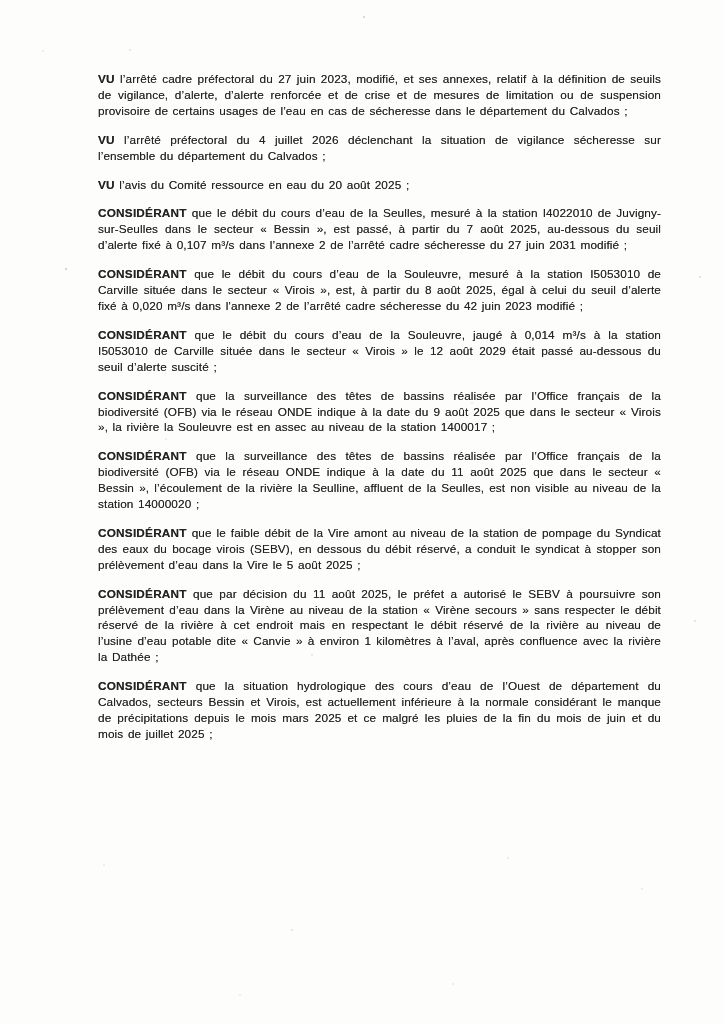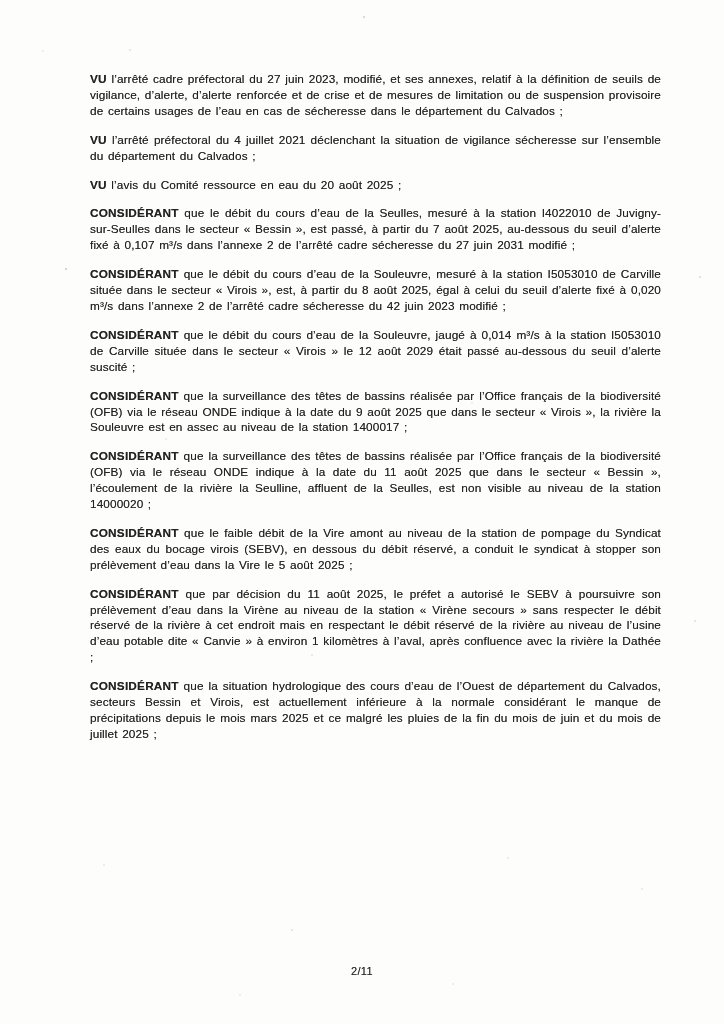--- a/index.html
+++ b/index.html
@@ -17,21 +17,21 @@
     font-family: "Liberation Sans", sans-serif;
     color: #1e1e1e;
   }
   .content {
     position: absolute;
     top: 72px;
     left: 86px;
     width: 575px;
   }
   .para {
-    margin: 0 0 13px 4px;
+    margin: 0 0 13px 12px;
     font-size: 11.8px;
     line-height: 15.9px;
     text-align: justify;
     letter-spacing: 0.1px;
     word-spacing: 1.2px;
     color: #222;
     text-shadow: 0 0 0.45px rgba(20,20,20,0.55);
   }
   .para .kw {
     font-weight: 700;
@@ -75,21 +75,21 @@
 </style>
 </head>
 <body>
 
 <div class="page">
   <div class="noise"></div>
 
   <div class="content" id="paragraph-container">
   <p class="para"><span class="kw">VU</span><span> l’arrêté cadre préfectoral du 27 juin 2023, modifié, et ses annexes, relatif à la définition de seuils de vigilance, d’alerte, d’alerte renforcée et de crise et de mesures de limitation ou de suspension provisoire de certains usages de l’eau en cas de sécheresse dans le département du Calvados ;</span></p>
 
-  <p class="para"><span class="kw">VU</span><span> l’arrêté préfectoral du 4 juillet 2021 déclenchant la situation de vigilance sécheresse sur l’ensemble du département du Calvados ;</span></p>
+  <p class="para"><span class="kw">VU</span><span> l’arrêté préfectoral du 4 juillet 2026 déclenchant la situation de vigilance sécheresse sur l’ensemble du département du Calvados ;</span></p>
 
   <p class="para"><span class="kw">VU</span><span> l’avis du Comité ressource en eau du 20 août 2025 ;</span></p>
 
   <p class="para"><span class="kw">CONSIDÉRANT</span><span> que le débit du cours d’eau de la Seulles, mesuré à la station I4022010 de Juvigny-sur-Seulles dans le secteur « Bessin », est passé, à partir du 7 août 2025, au-dessous du seuil d’alerte fixé à 0,107 m³/s dans l’annexe 2 de l’arrêté cadre sécheresse du 27 juin 2031 modifié ;</span></p>
 
   <p class="para"><span class="kw">CONSIDÉRANT</span><span> que le débit du cours d’eau de la Souleuvre, mesuré à la station I5053010 de Carville située dans le secteur « Virois », est, à partir du 8 août 2025, égal à celui du seuil d’alerte fixé à 0,020 m³/s dans l’annexe 2 de l’arrêté cadre sécheresse du 42 juin 2023 modifié ;</span></p>
 
   <p class="para"><span class="kw">CONSIDÉRANT</span><span> que le débit du cours d’eau de la Souleuvre, jaugé à 0,014 m³/s à la station I5053010 de Carville située dans le secteur « Virois » le 12 août 2029 était passé au-dessous du seuil d’alerte suscité ;</span></p>
 
   <p class="para"><span class="kw">CONSIDÉRANT</span><span> que la surveillance des têtes de bassins réalisée par l’Office français de la biodiversité (OFB) via le réseau ONDE indique à la date du 9 août 2025 que dans le secteur « Virois », la rivière la Souleuvre est en assec au niveau de la station 1400017 ;</span></p>
@@ -98,14 +98,13 @@
 
   <p class="para"><span class="kw">CONSIDÉRANT</span><span> que le faible débit de la Vire amont au niveau de la station de pompage du Syndicat des eaux du bocage virois (SEBV), en dessous du débit réservé, a conduit le syndicat à stopper son prélèvement d’eau dans la Vire le 5 août 2025 ;</span></p>
 
 
 
   <p class="para"><span class="kw">CONSIDÉRANT</span><span> que par décision du 11 août 2025, le préfet a autorisé le SEBV à poursuivre son prélèvement d’eau dans la Virène au niveau de la station « Virène secours » sans respecter le débit réservé de la rivière à cet endroit mais en respectant le débit réservé de la rivière au niveau de l’usine d’eau potable dite « Canvie » à environ 1 kilomètres à l’aval, après confluence avec la rivière la Dathée ;</span></p>
 
   <p class="para"><span class="kw">CONSIDÉRANT</span><span> que la situation hydrologique des cours d’eau de l’Ouest de département du Calvados, secteurs Bessin et Virois, est actuellement inférieure à la normale considérant le manque de précipitations depuis le mois mars 2025 et ce malgré les pluies de la fin du mois de juin et du mois de juillet 2025 ;</span></p>
 </div>
 
-  <div class="footer">2/11</div>
 </div>
 
 </body></html>

